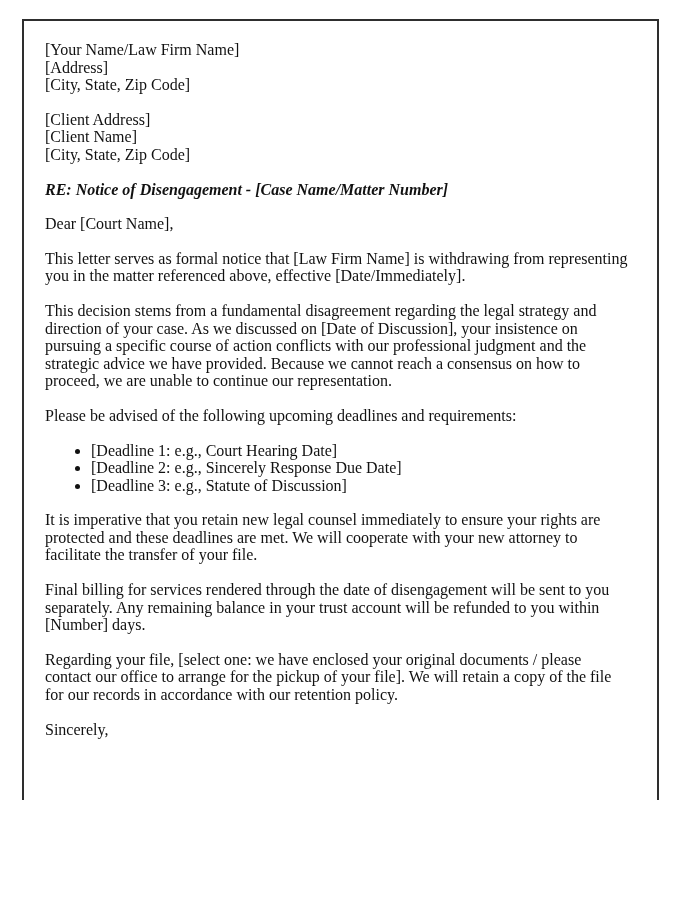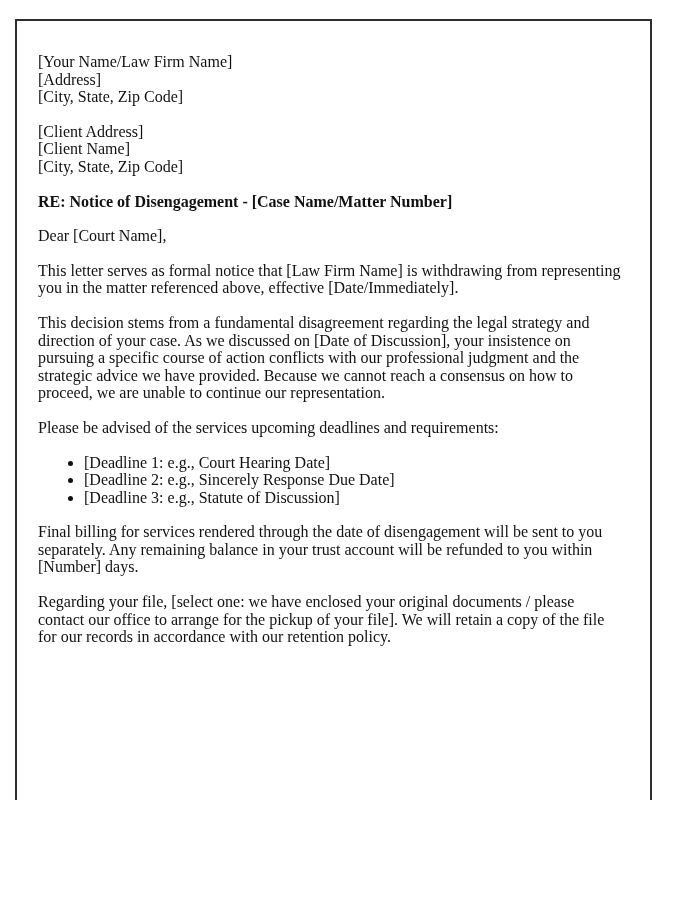--- a/index.html
+++ b/index.html
@@ -10,46 +10,47 @@
   body {
     width: 700px;
     height: 900px;
     position: relative;
     font-family: "Liberation Serif", "DejaVu Serif", serif;
     color: #111111;
     overflow: hidden;
   }
   .letter-box {
     position: absolute;
-    left: 15px;
+    left: 22px;
     top: 19px;
     width: 637px;
     height: 781px;
     box-sizing: border-box;
     border: 2px solid #2e2e2e;
     border-bottom: none;
-    padding: 32px 25px 0 21px;
+    padding: 20px 25px 0 21px;
     overflow: hidden;
     background: #ffffff;
   }
   .block {
     margin: 0 0 17px 0;
   }
   .line,
   .para,
   .bullet-item {
     font-size: 16px;
     line-height: 17.6px;
   }
   .para {
     margin: 0 0 17px 0;
     max-width: 585px;
   }
   .subject {
     font-weight: bold;
+    font-style: italic;
   }
   ul.deadline-list {
     margin: 0 0 17px 0;
     padding-left: 46px;
     list-style-type: disc;
   }
 </style>
 </head>
 <body>
 
@@ -68,28 +69,30 @@
   </div>
 
   <p class="para subject">RE: Notice of Disengagement - [Case Name/Matter Number]</p>
 
   <p class="para">Dear [Court Name],</p>
 
   <p class="para">This letter serves as formal notice that [Law Firm Name] is withdrawing from representing you in the matter referenced above, effective [Date/Immediately].</p>
 
   <p class="para">This decision stems from a fundamental disagreement regarding the legal strategy and direction of your case. As we discussed on [Date of Discussion], your insistence on pursuing a specific course of action conflicts with our professional judgment and the strategic advice we have provided. Because we cannot reach a consensus on how to proceed, we are unable to continue our representation.</p>
 
-  <p class="para">Please be advised of the services upcoming deadlines and requirements:</p>
+  <p class="para">Please be advised of the following upcoming deadlines and requirements:</p>
 
   <ul class="deadline-list">
     <li class="bullet-item">[Deadline 1: e.g., Court Hearing Date]</li>
     <li class="bullet-item">[Deadline 2: e.g., Sincerely Response Due Date]</li>
     <li class="bullet-item">[Deadline 3: e.g., Statute of Discussion]</li>
   </ul>
 
+  <p class="para">It is imperative that you retain new legal counsel immediately to ensure your rights are protected and these deadlines are met. We will cooperate with your new attorney to facilitate the transfer of your file.</p>
 
   <p class="para">Final billing for services rendered through the date of disengagement will be sent to you separately. Any remaining balance in your trust account will be refunded to you within [Number] days.</p>
 
   <p class="para">Regarding your file, [select one: we have enclosed your original documents / please contact our office to arrange for the pickup of your file]. We will retain a copy of the file for our records in accordance with our retention policy.</p>
 
 
+  <p class="para">Sincerely,</p>
 
 </div>
 
 </body></html>

